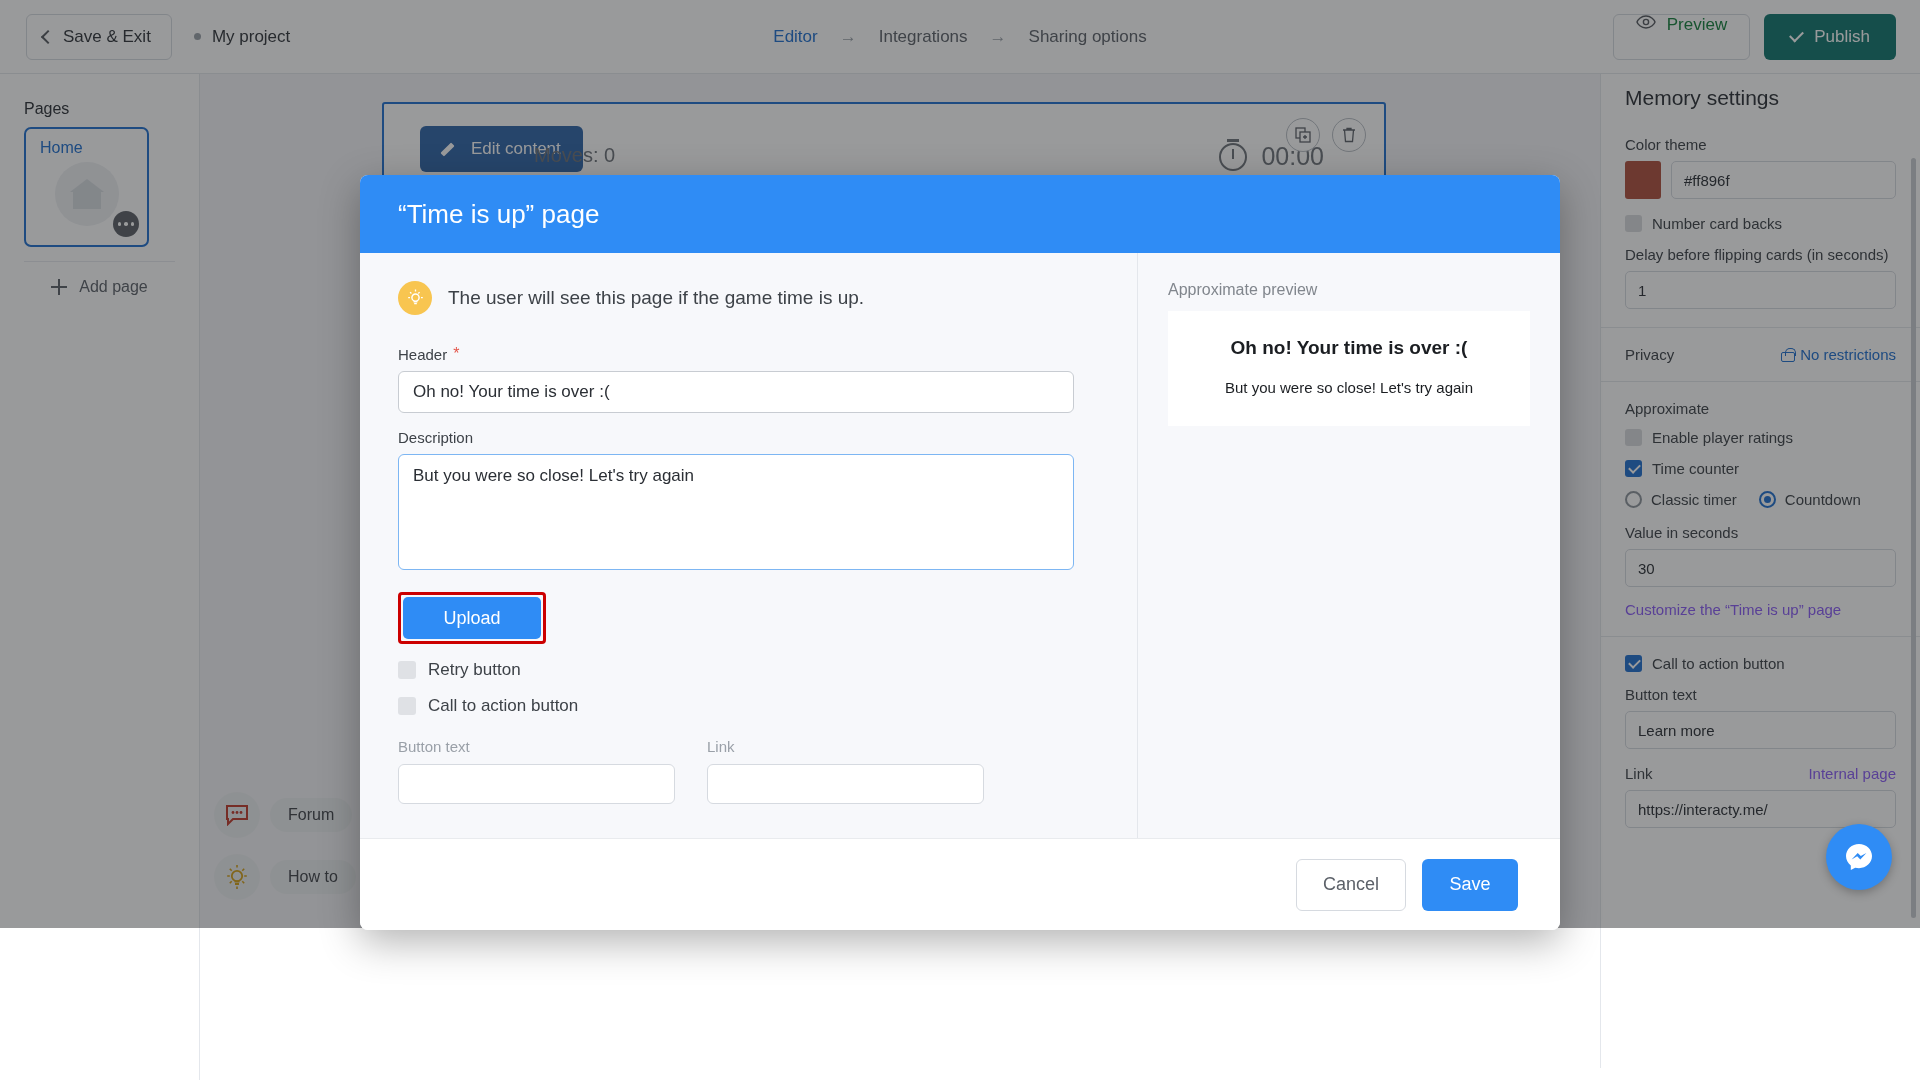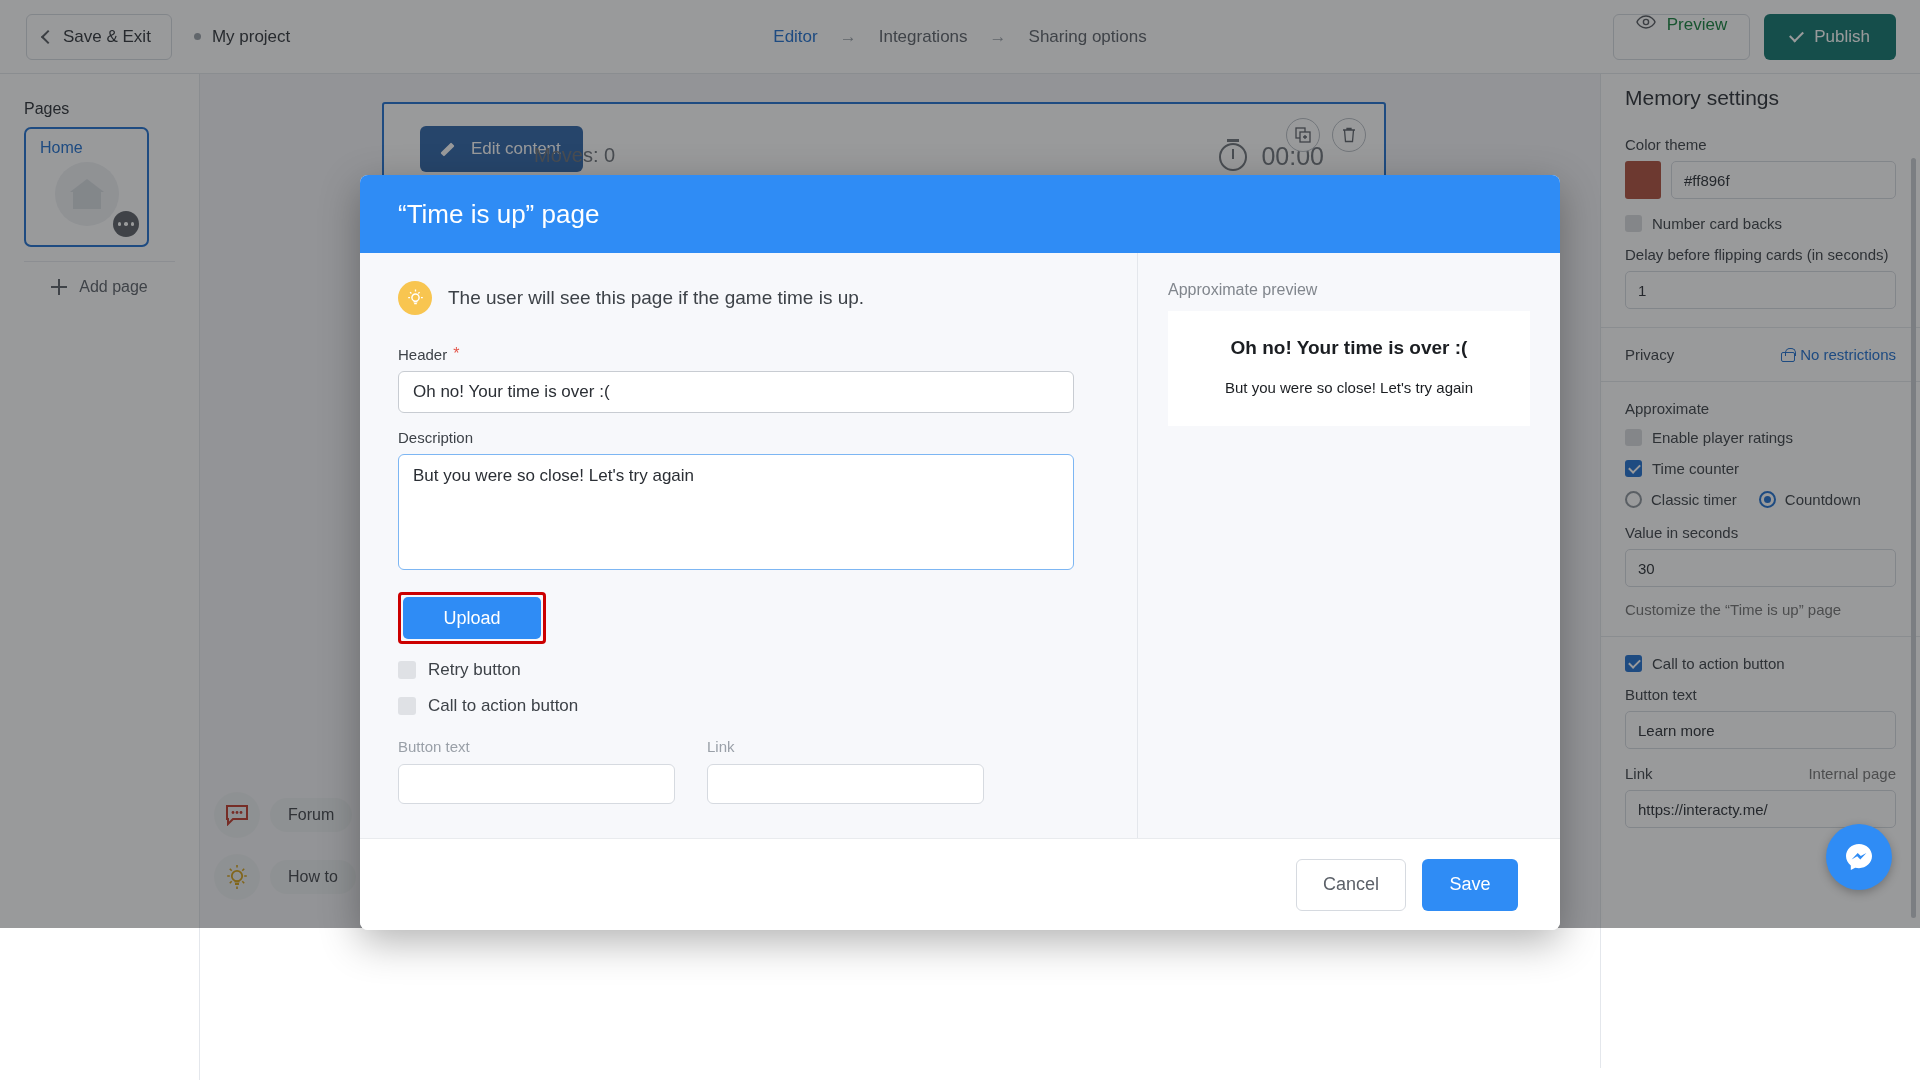--- a/index.html
+++ b/index.html
@@ -232,21 +232,21 @@
   .radio-item { display: flex; align-items: center; gap: 9px; cursor: pointer; }
   .radio {
     width: 17px; height: 17px; border-radius: 50%;
     border: 2px solid #8d949c; background: #fff; flex: none;
   }
   .radio.on { border-color: #1f6fd0; position: relative; }
   .radio.on:after {
     content:""; position:absolute; left: 3px; top: 3px; width: 7px; height: 7px;
     border-radius: 50%; background: #1f6fd0;
   }
-  .inline-link { font-size: 15px; color: #737373; cursor: pointer; display:block; margin-top: 14px; }
+  .inline-link { font-size: 15px; color: #8b5cf6; cursor: pointer; display:block; margin-top: 14px; }
   .label-row { display: flex; align-items: baseline; justify-content: space-between; margin-bottom: 8px; }
   .panel-scrollbar {
     position: absolute; right: 4px; top: 96px; width: 5px; height: 760px;
     background: #c9ccd1; border-radius: 3px;
   }
 
   
   .messenger {
     position: absolute; right: 28px; bottom: 38px;
     width: 66px; height: 66px; border-radius: 50%;

